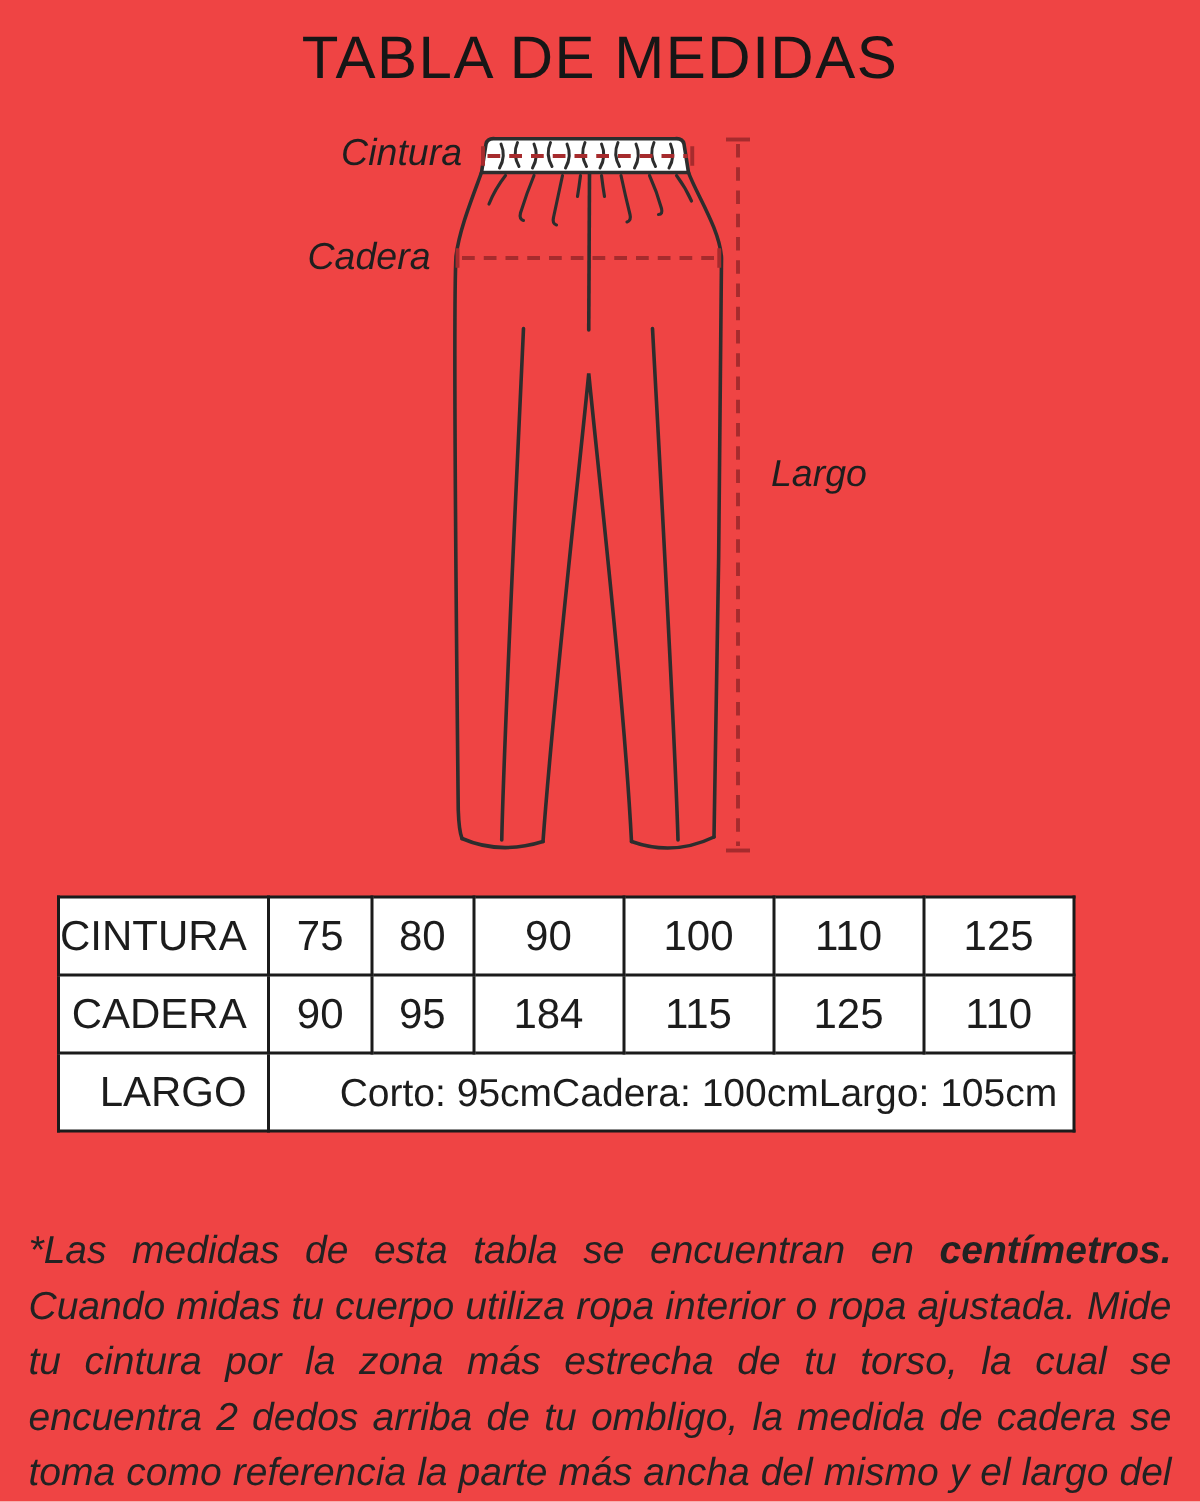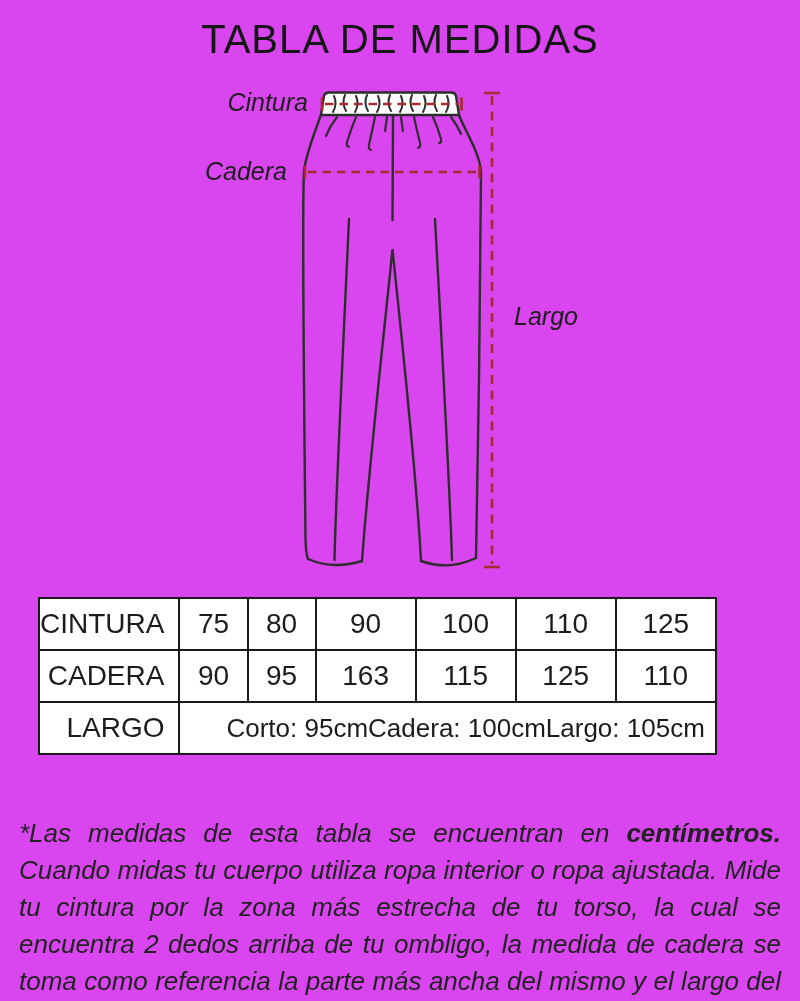--- a/index.html
+++ b/index.html
@@ -1,20 +1,20 @@
 <!DOCTYPE html>
 <html><head>
 <meta charset="utf-8">
 <style>
   html, body { margin: 0; padding: 0; background: #ffffff; }
   .page {
     position: relative;
     width: 800px;
     height: 1001px;
-    background: #d946ef;
+    background: #ef4444;
     font-family: "Liberation Sans", "DejaVu Sans", sans-serif;
     color: #1c1c1c;
     overflow: hidden;
   }
   .page-title {
     position: absolute;
     top: 17px;
     left: 0;
     width: 100%;
     text-align: center;
@@ -170,21 +170,21 @@
       <td>80</td>
       <td>90</td>
       <td>100</td>
       <td>110</td>
       <td>125</td>
     </tr>
     <tr>
       <td class="row-label">CADERA</td>
       <td>90</td>
       <td>95</td>
-      <td>163</td>
+      <td>184</td>
       <td>115</td>
       <td>125</td>
       <td>110</td>
     </tr>
     <tr>
       <td class="row-label">LARGO</td>
       <td class="length-values" colspan="6">
         <div class="length-values-inner">
           <span>Corto: 95cm</span>
           <span>Cadera: 100cm</span>

